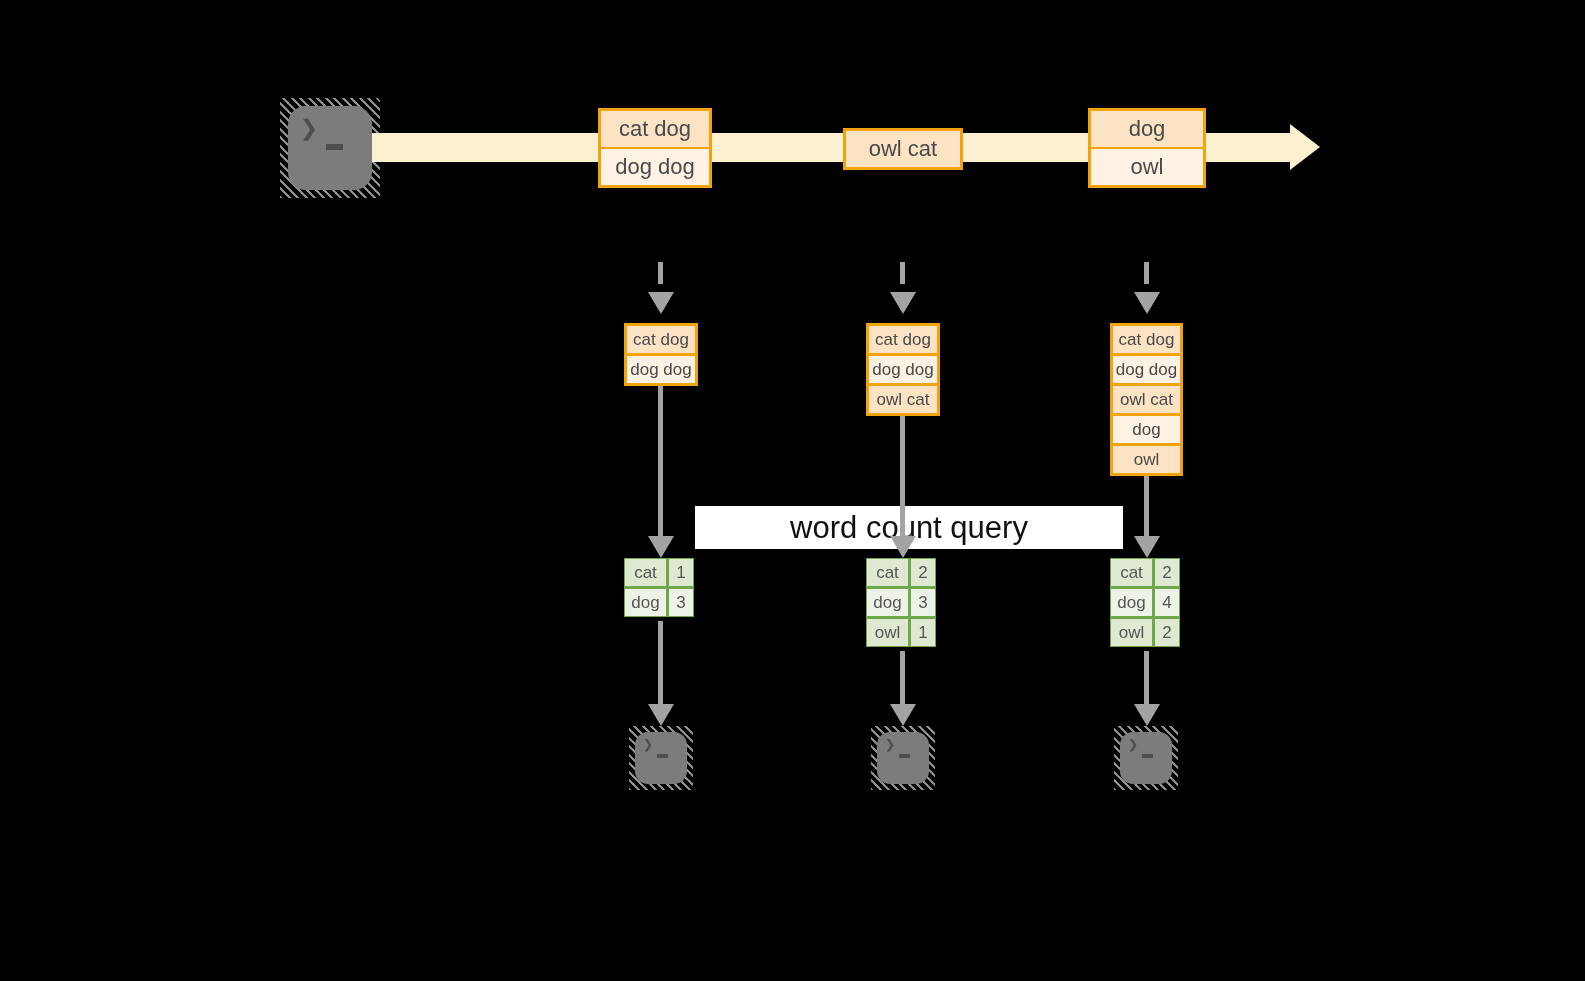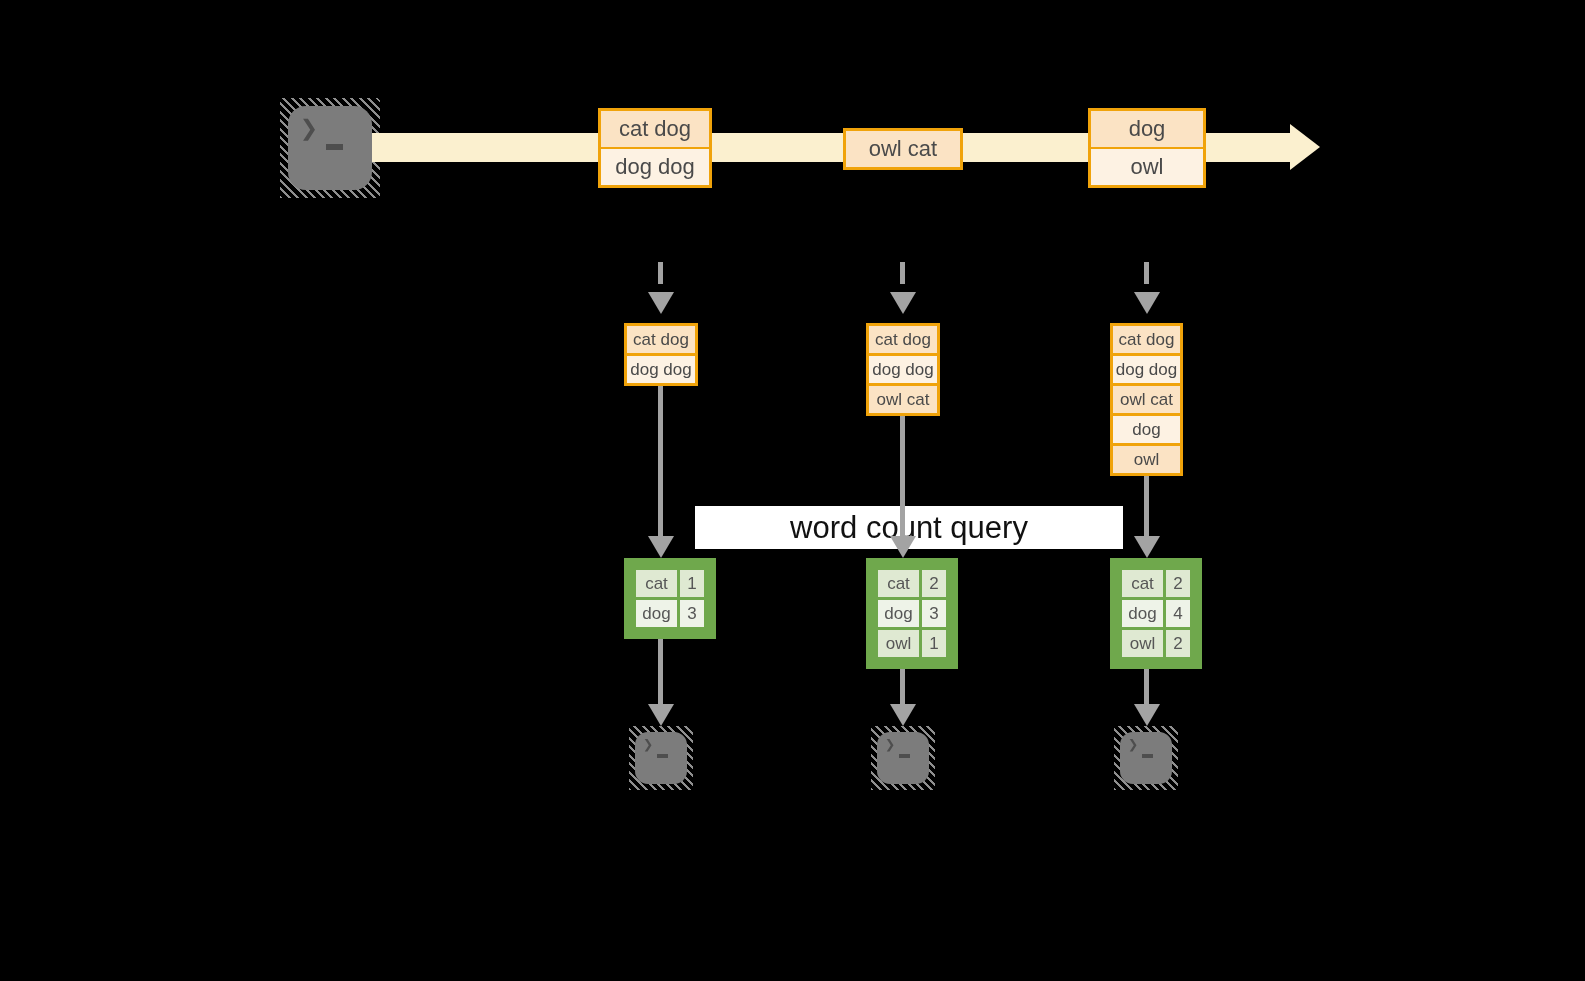--- a/index.html
+++ b/index.html
@@ -56,21 +56,21 @@
     border-top:22px solid var(--arrow-gray);
   }
   
   .banner{
     position:absolute;left:695px;top:462px;width:428px;height:43px;background:var(--banner-bg);
     display:flex;align-items:center;justify-content:center;z-index:1;
     color:var(--banner-text);font-size:31px;margin-top:44px;
   }
   
   .gtable{
-    position:absolute;display:grid;grid-template-columns:41px 24px;gap:3px;padding:12px;
+    position:absolute;display:grid;grid-template-columns:41px 24px;gap:3px;padding:1px;
     background:var(--green);box-sizing:content-box;z-index:3;
   }
   .gcell{
     height:27px;display:flex;align-items:center;justify-content:center;
     font-size:17px;color:#565656;
   }
   .gcell:nth-child(4n+1),.gcell:nth-child(4n+2){background:var(--green-dark);}
   .gcell:nth-child(4n+3),.gcell:nth-child(4n){background:var(--green-light);}
 </style>
 </head>

